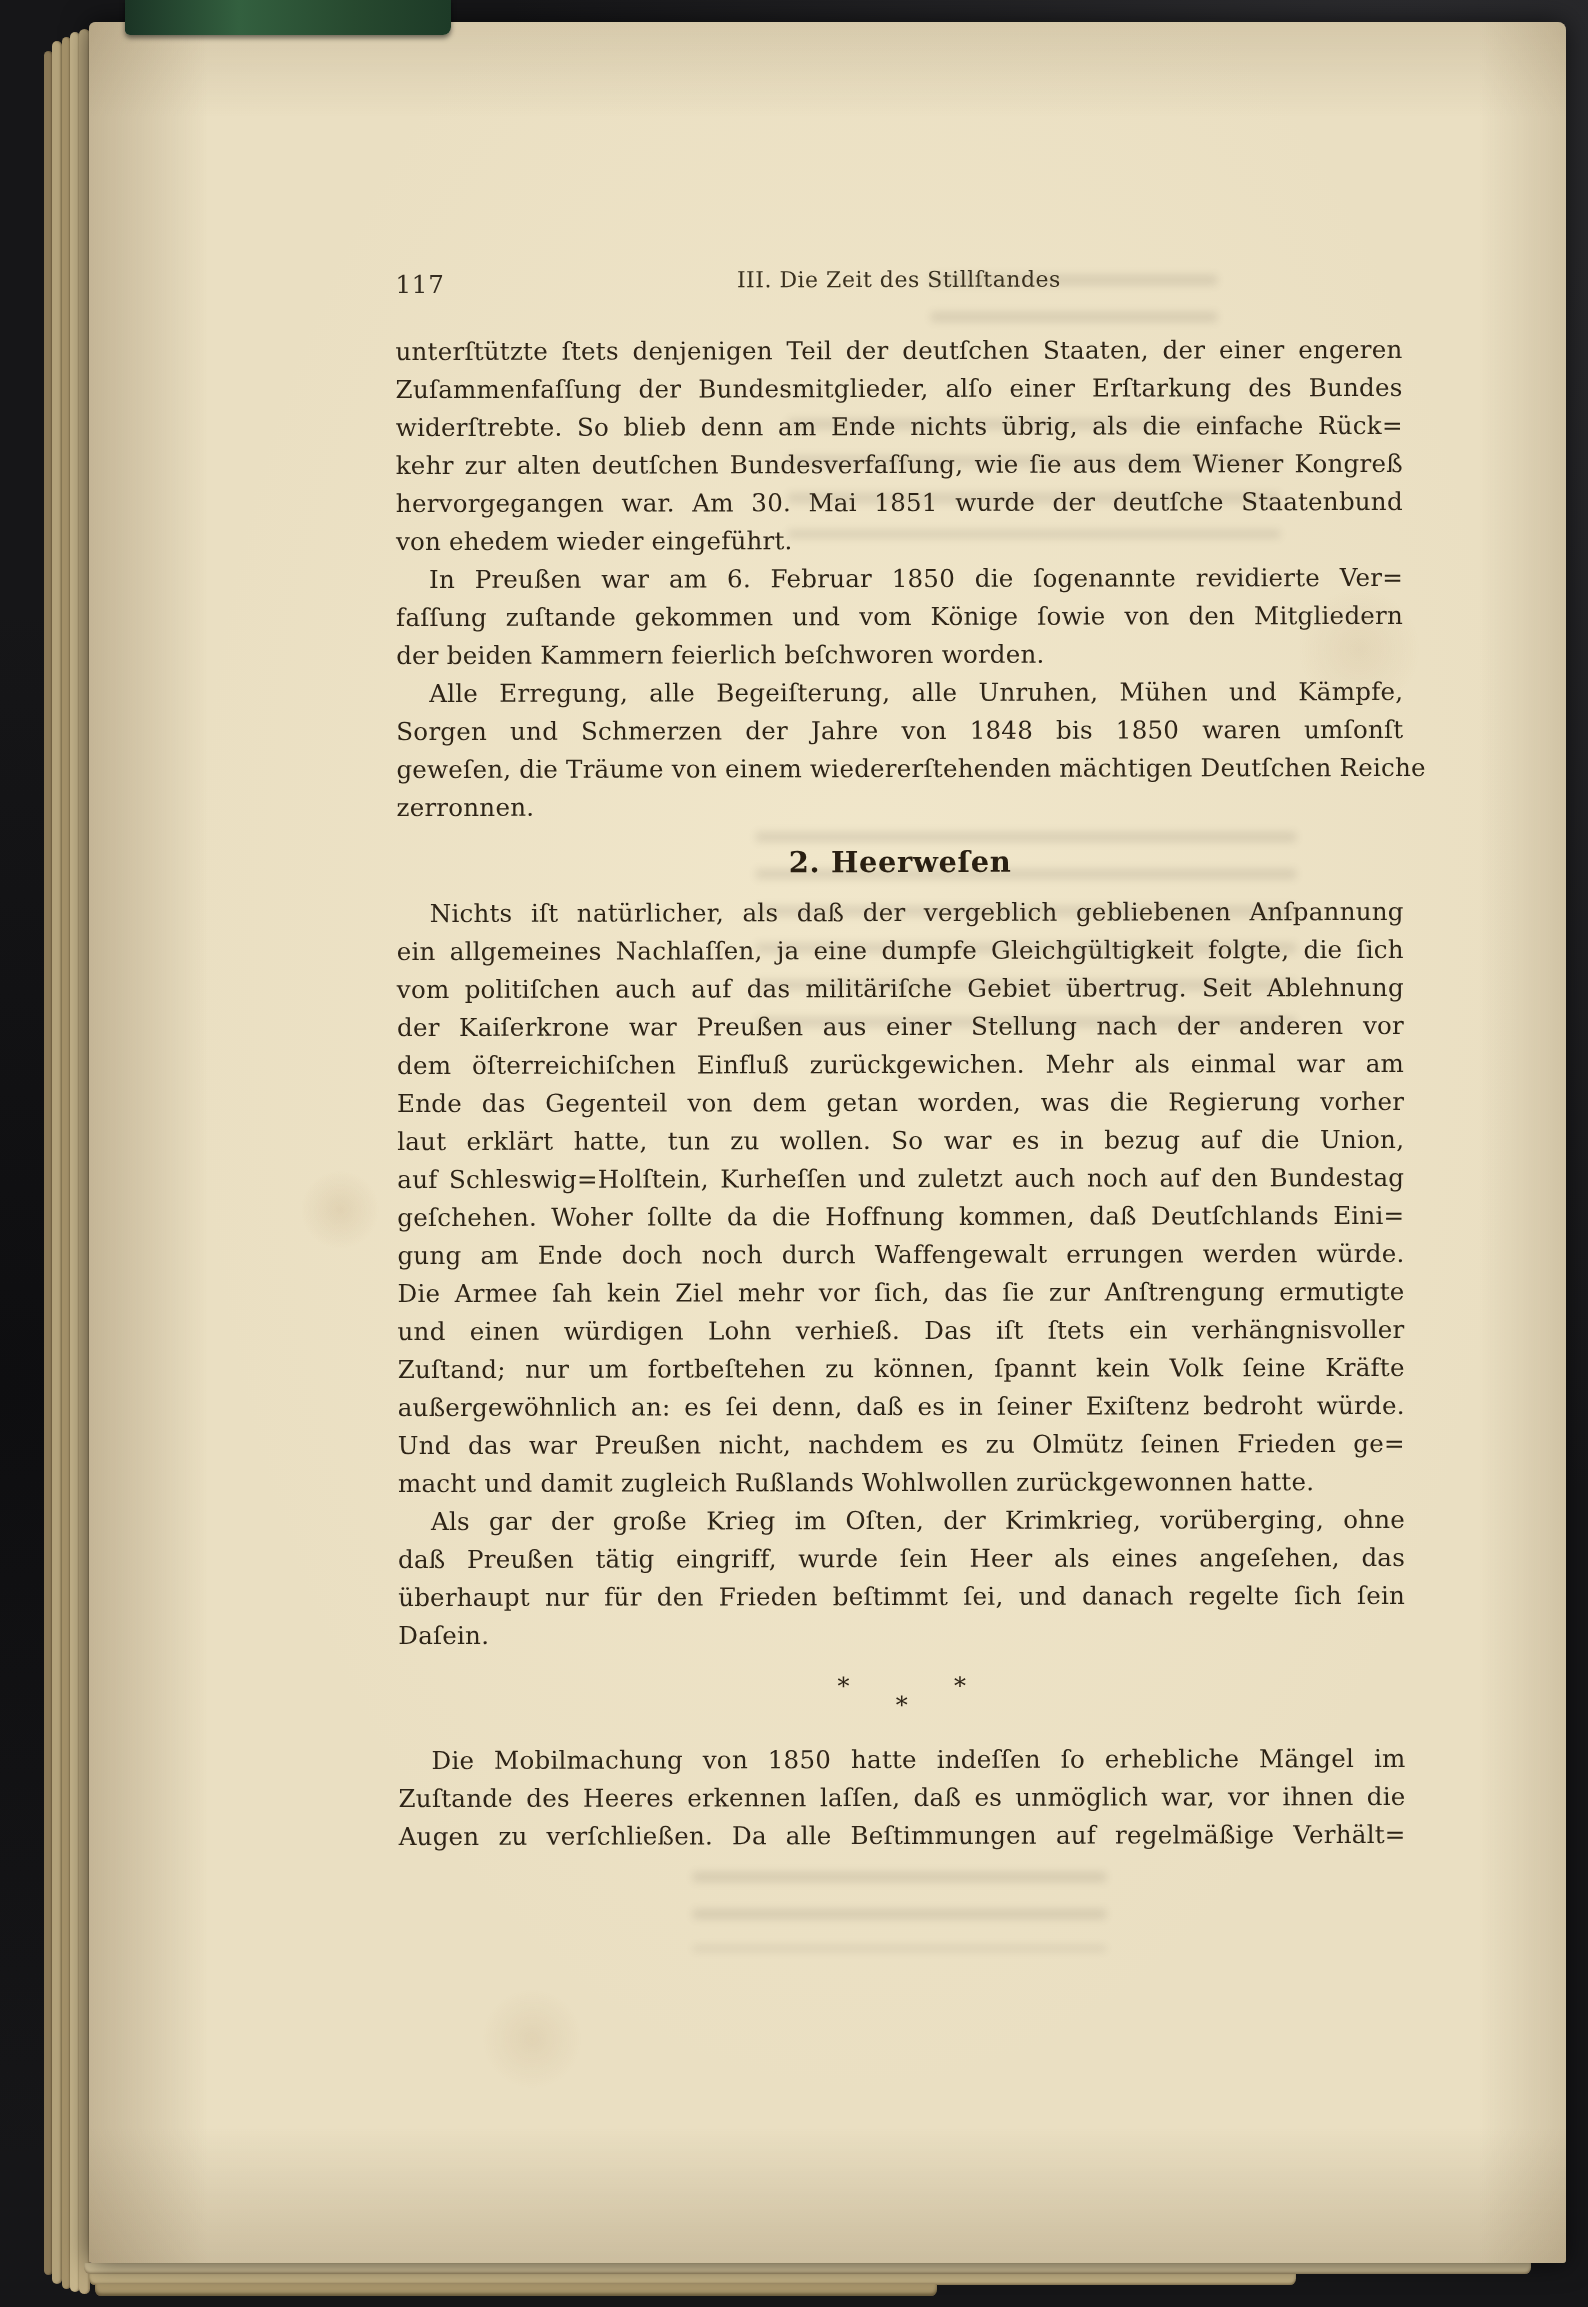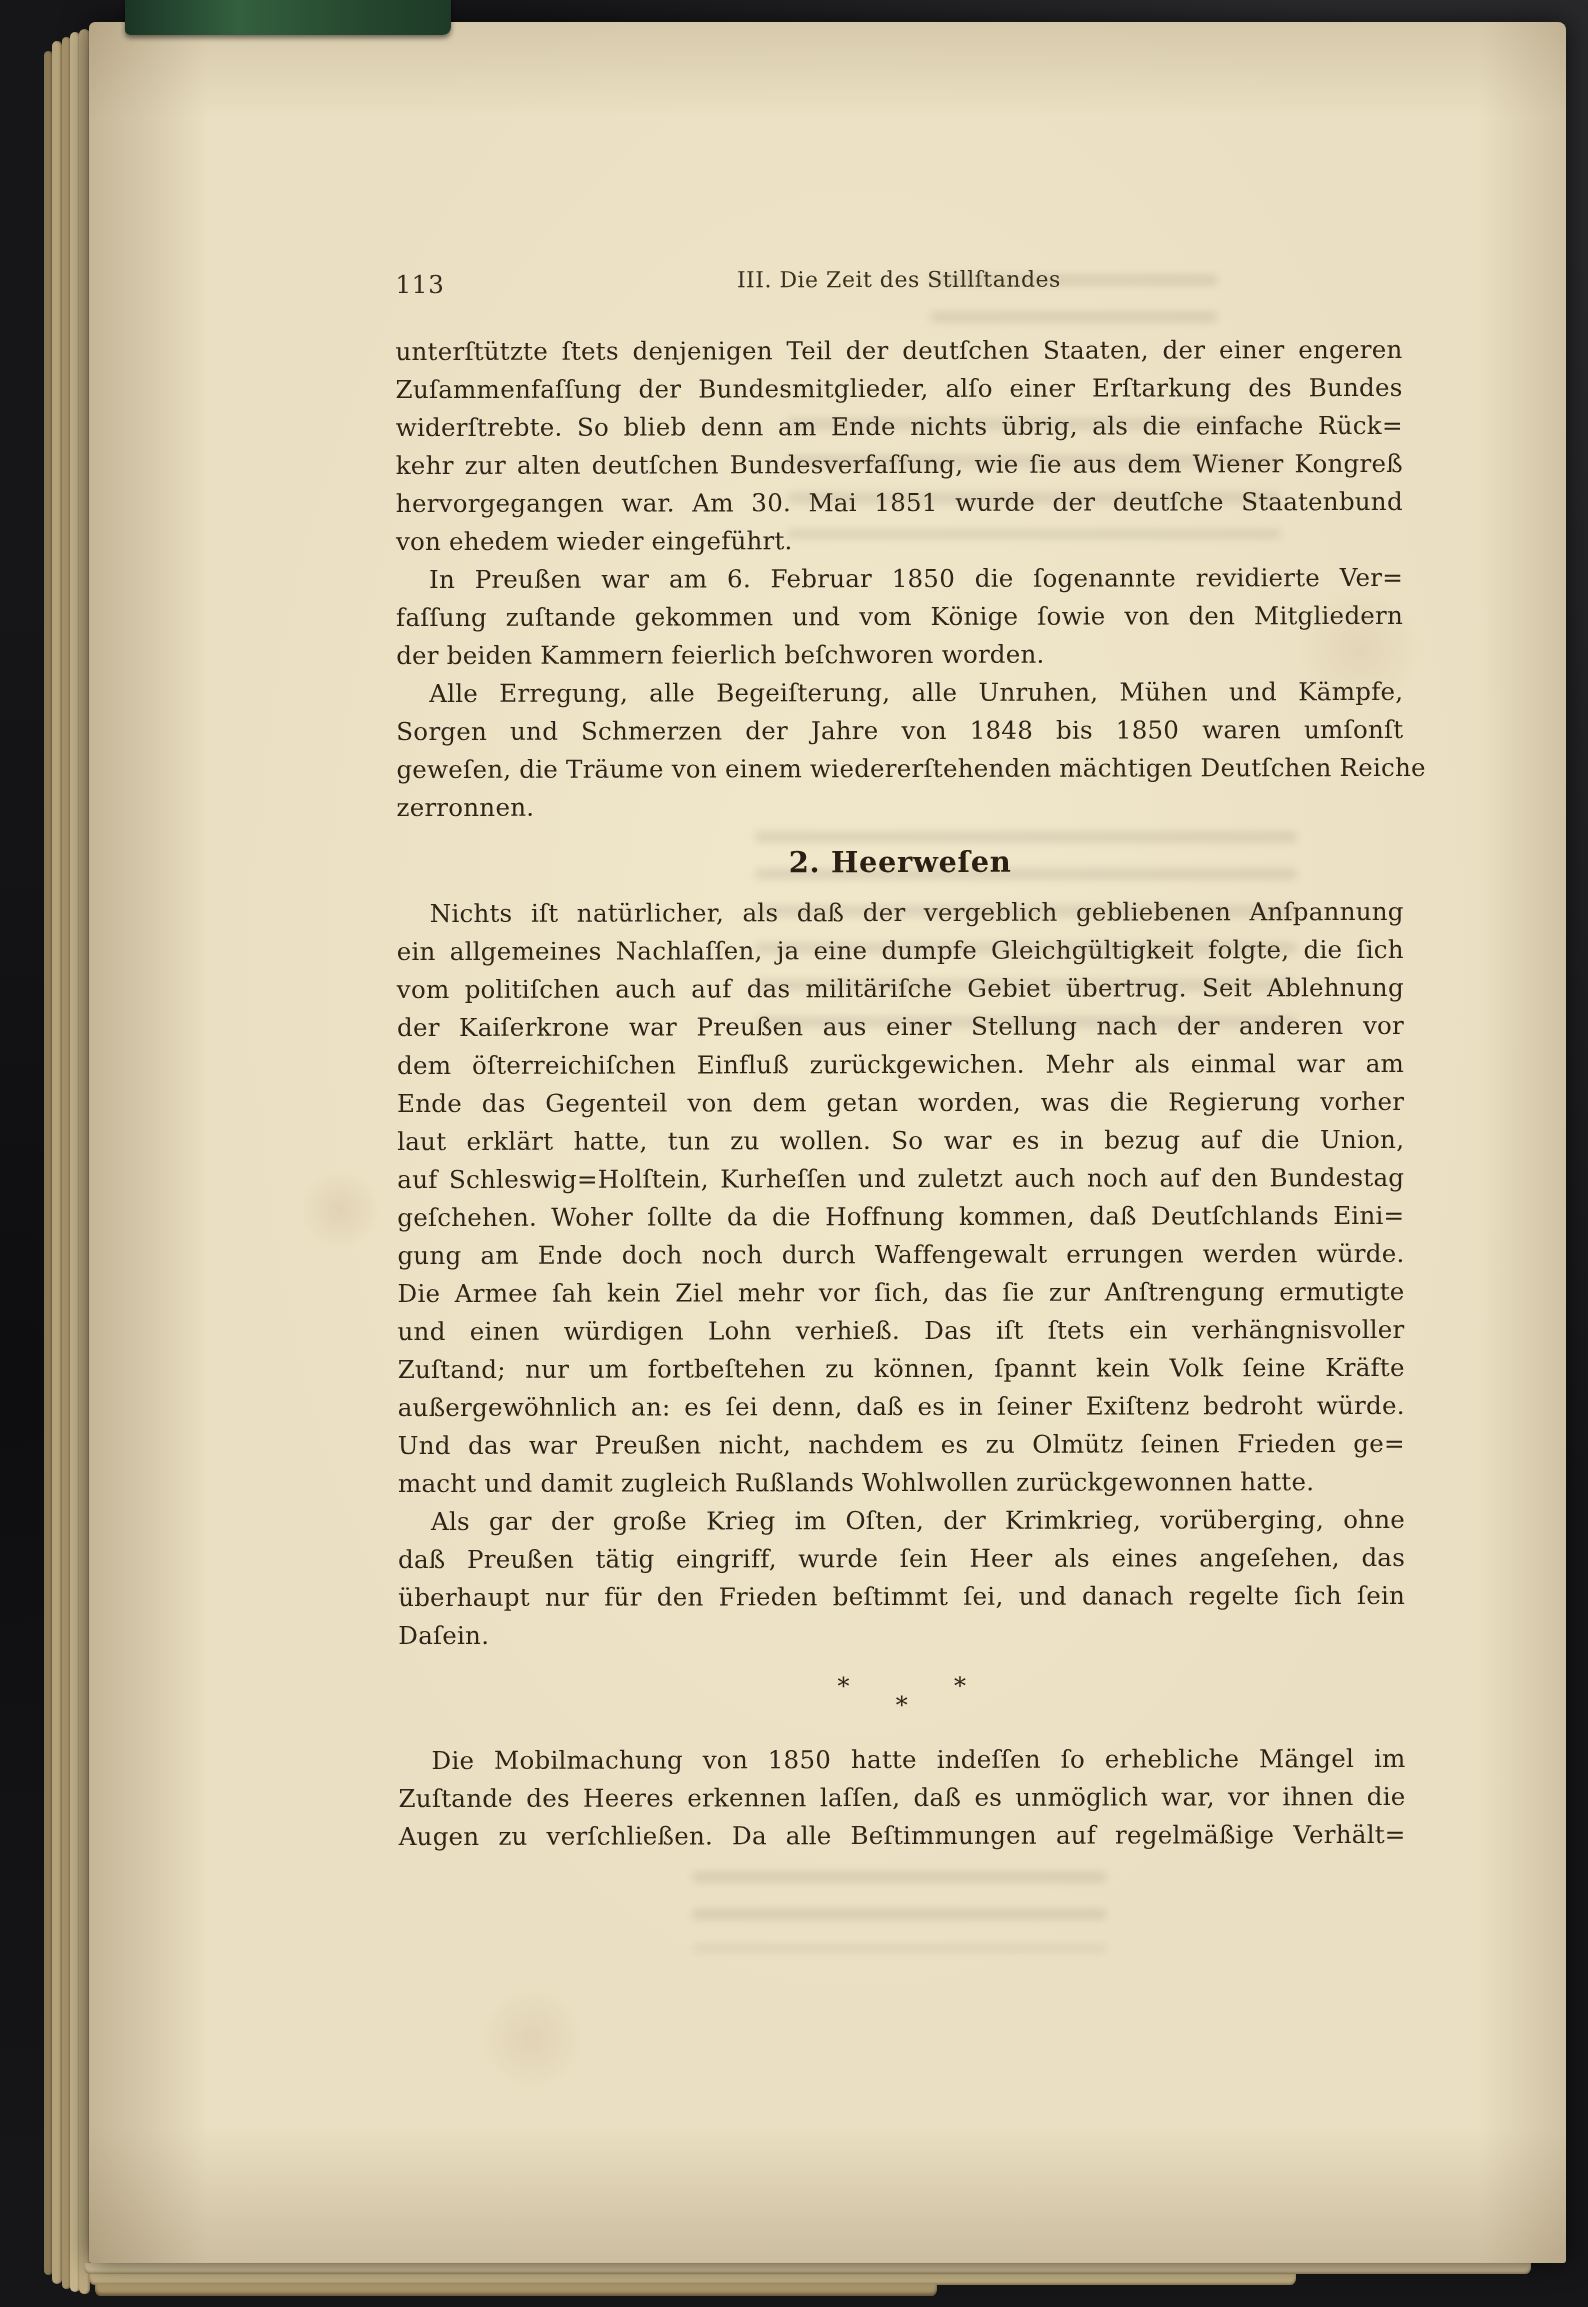--- a/index.html
+++ b/index.html
@@ -122,21 +122,21 @@
   <div class="edge b3"></div>
 
   <div class="page">
     <div class="bleed bleed-a"></div>
     <div class="bleed bleed-b"></div>
     <div class="bleed bleed-c"></div>
     <div class="bleed bleed-d"></div>
 
     <div class="text-block">
       <div class="header-row">
-        <span class="pagenum">113</span>
+        <span class="pagenum">117</span>
         <span class="runtitle">III. Die Zeit des Stillſtandes</span>
       </div>
       <div class="body-text">
           <div class="para">
             <div class="line">unterſtützte ſtets denjenigen Teil der deutſchen Staaten, der einer engeren</div>
             <div class="line">Zuſammenfaſſung der Bundesmitglieder, alſo einer Erſtarkung des Bundes</div>
             <div class="line">widerſtrebte.  So blieb denn am Ende nichts übrig, als die einfache Rück=</div>
             <div class="line">kehr zur alten deutſchen Bundesverfaſſung, wie ſie aus dem Wiener Kongreß</div>
             <div class="line">hervorgegangen war.  Am 30. Mai 1851 wurde der deutſche Staatenbund</div>
             <div class="line lastline">von ehedem wieder eingeführt.</div>

